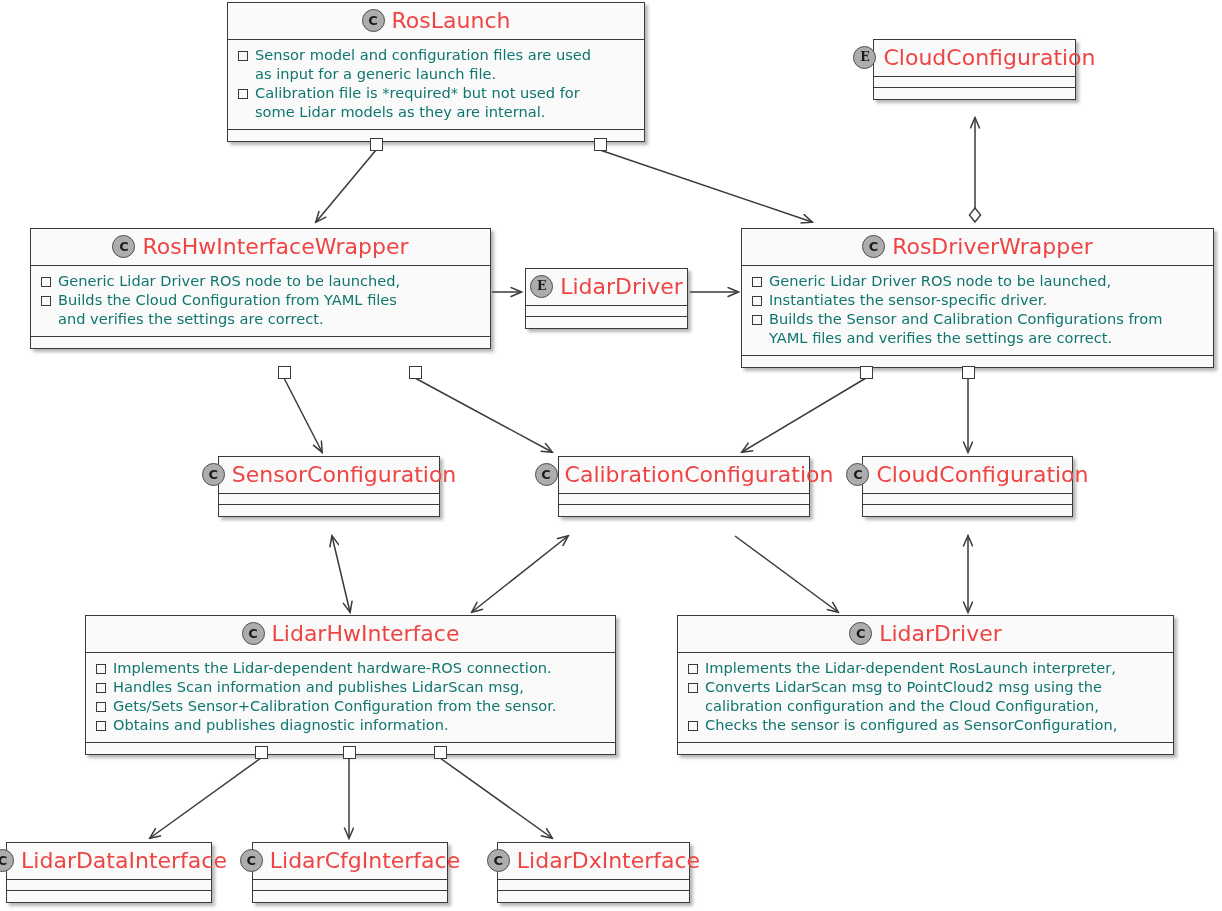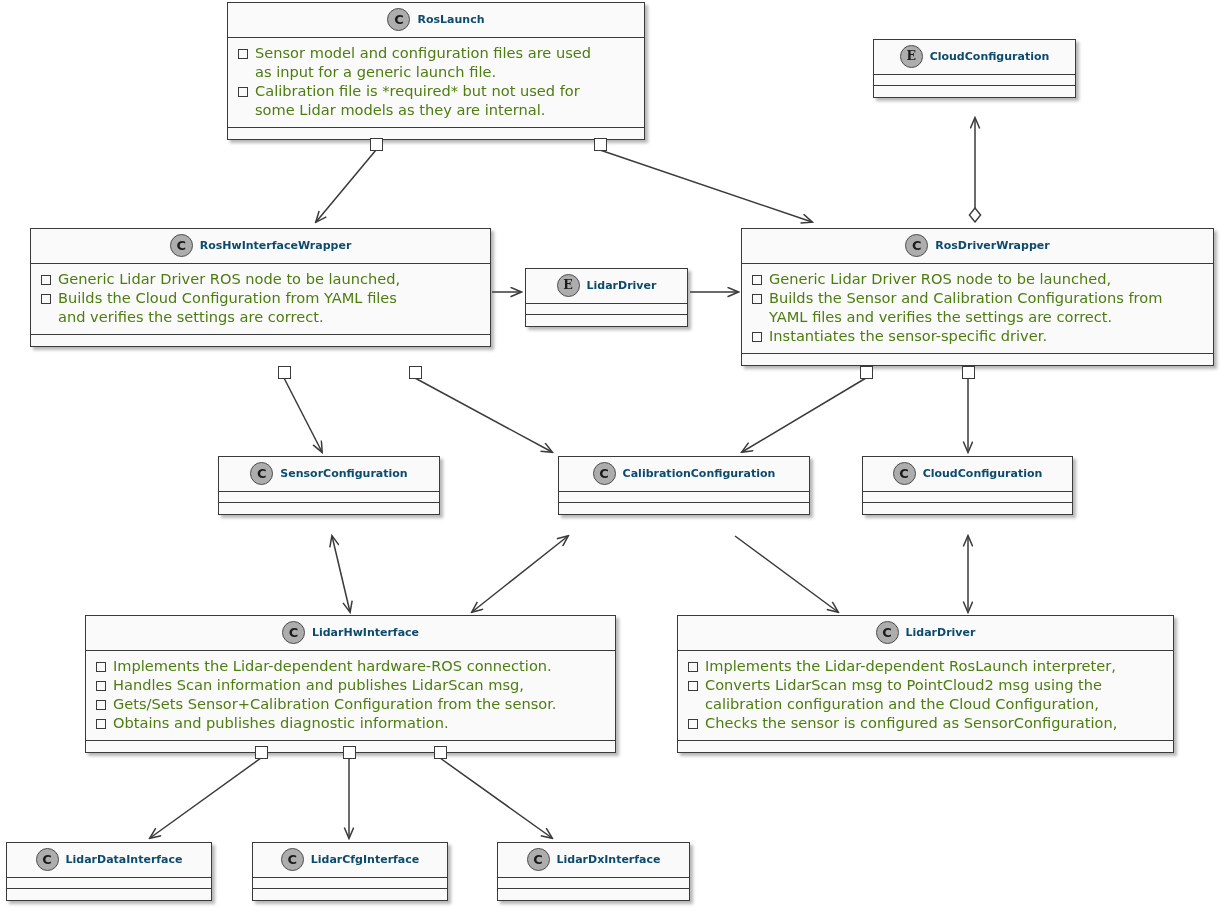--- a/index.html
+++ b/index.html
@@ -54,35 +54,34 @@
     font-size: 13px;
     font-weight: bold;
     color: #1B1B1B;
     line-height: 1;
   }
   .stereo-circle.ent {
     font-family: "DejaVu Serif", "Liberation Serif", serif;
     font-size: 12.5px;
   }
   .uml-title {
-    font-size: 11px;
-    color: #0c4a6e;
+    font-size: 22px;
+    color: #ef4444;
     white-space: nowrap;
-    font-weight: bold;
   }
   .uml-body {
     padding: 6px 9px 7px 9px;
     border-bottom: 1px solid #3A3A3A;
     box-sizing: border-box;
   }
   .uml-line {
     display: flex;
     align-items: flex-start;
     font-size: 14.6px;
-    color: #4d7c0f;
+    color: #0f766e;
     line-height: 1.30;
     white-space: pre-wrap;
   }
   .bullet {
     display: inline-block;
     width: 8px;
     height: 8px;
     min-width: 8px;
     border: 1px solid #3A3A3A;
     background: #FAFAFA;
@@ -232,26 +231,26 @@
       <span class="stereo-circle">C</span>
       <span class="uml-title">RosDriverWrapper</span>
     </div>
     <div class="uml-body">
       <div class="uml-line">
         <span class="bullet"></span>
         <span>Generic Lidar Driver ROS node to be launched,</span>
       </div>
       <div class="uml-line">
         <span class="bullet"></span>
+        <span>Instantiates the sensor-specific driver.</span>
+      </div>
+      <div class="uml-line">
+        <span class="bullet"></span>
         <span>Builds the Sensor and Calibration Configurations from
 YAML files and verifies the settings are correct.</span>
-      </div>
-      <div class="uml-line">
-        <span class="bullet"></span>
-        <span>Instantiates the sensor-specific driver.</span>
       </div>
     </div>
     <div class="uml-foot"></div>
   </div>
   <div class="port" style="left:860px; top:366px;"></div>
   <div class="port" style="left:962px; top:366px;"></div>
 
   <div class="uml-box" style="left:218px; top:456px; width:222px;">
     <div class="uml-header">
       <span class="stereo-circle">C</span>

